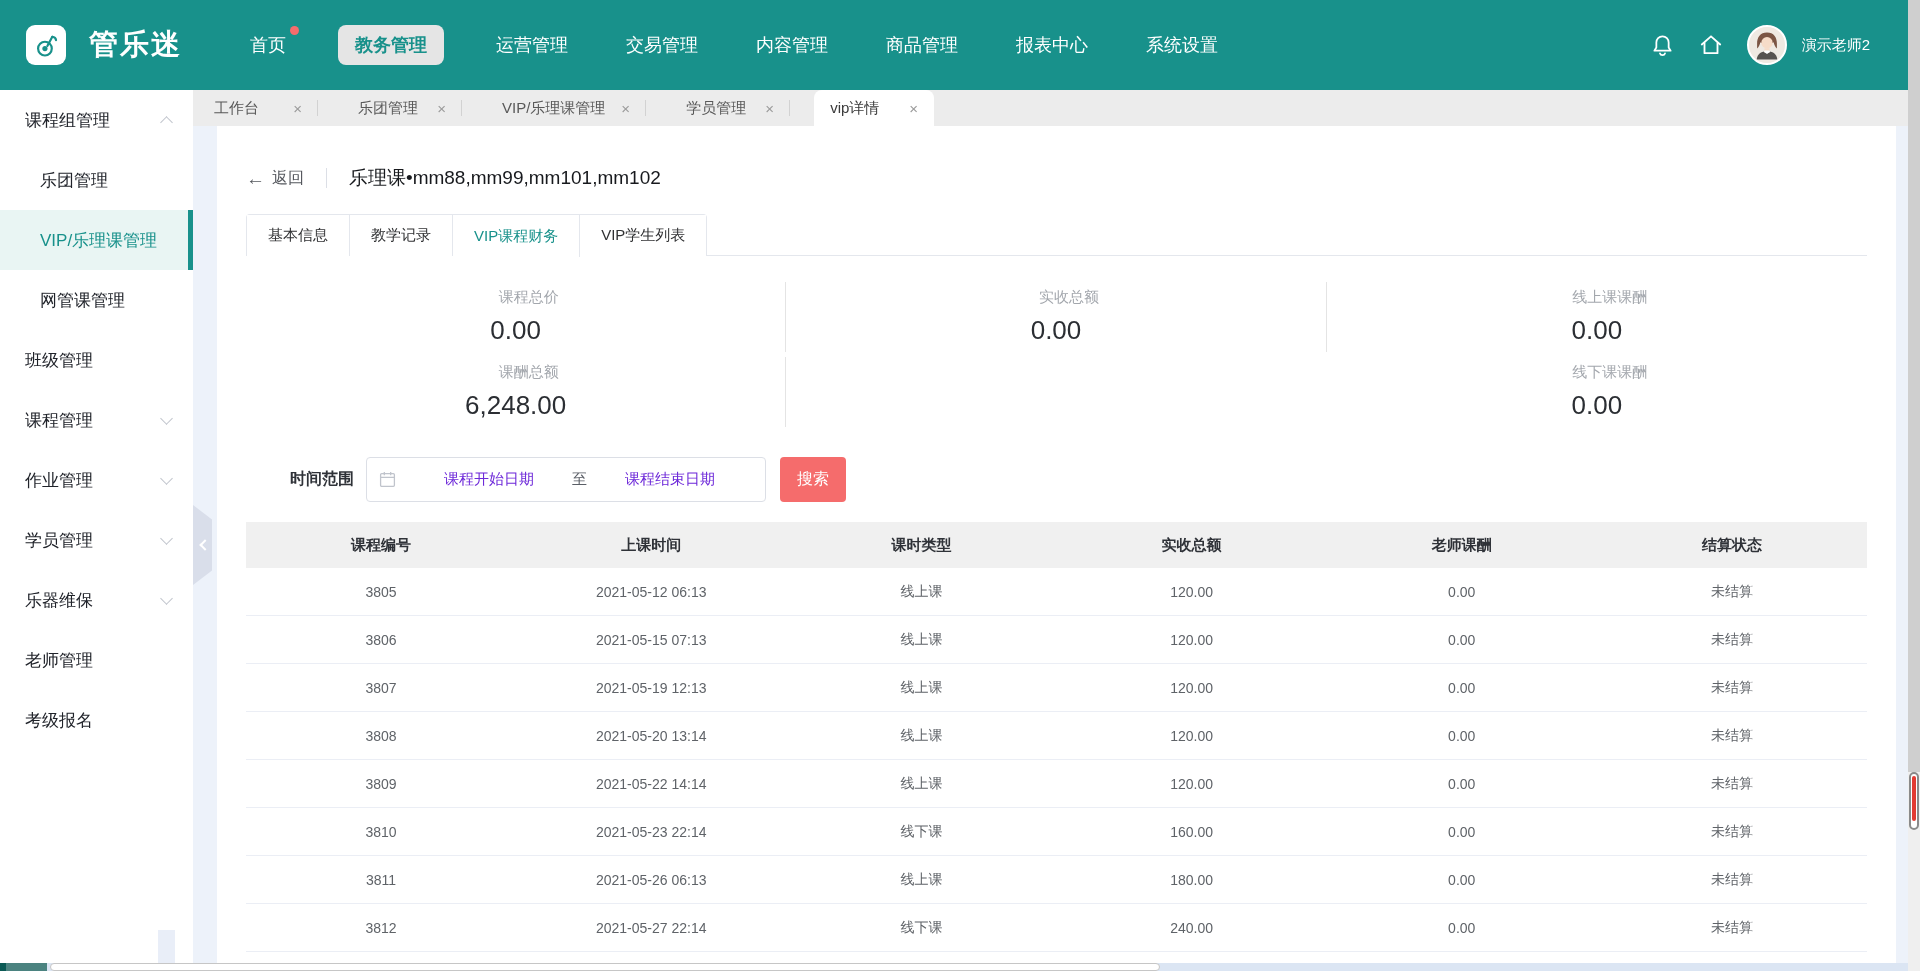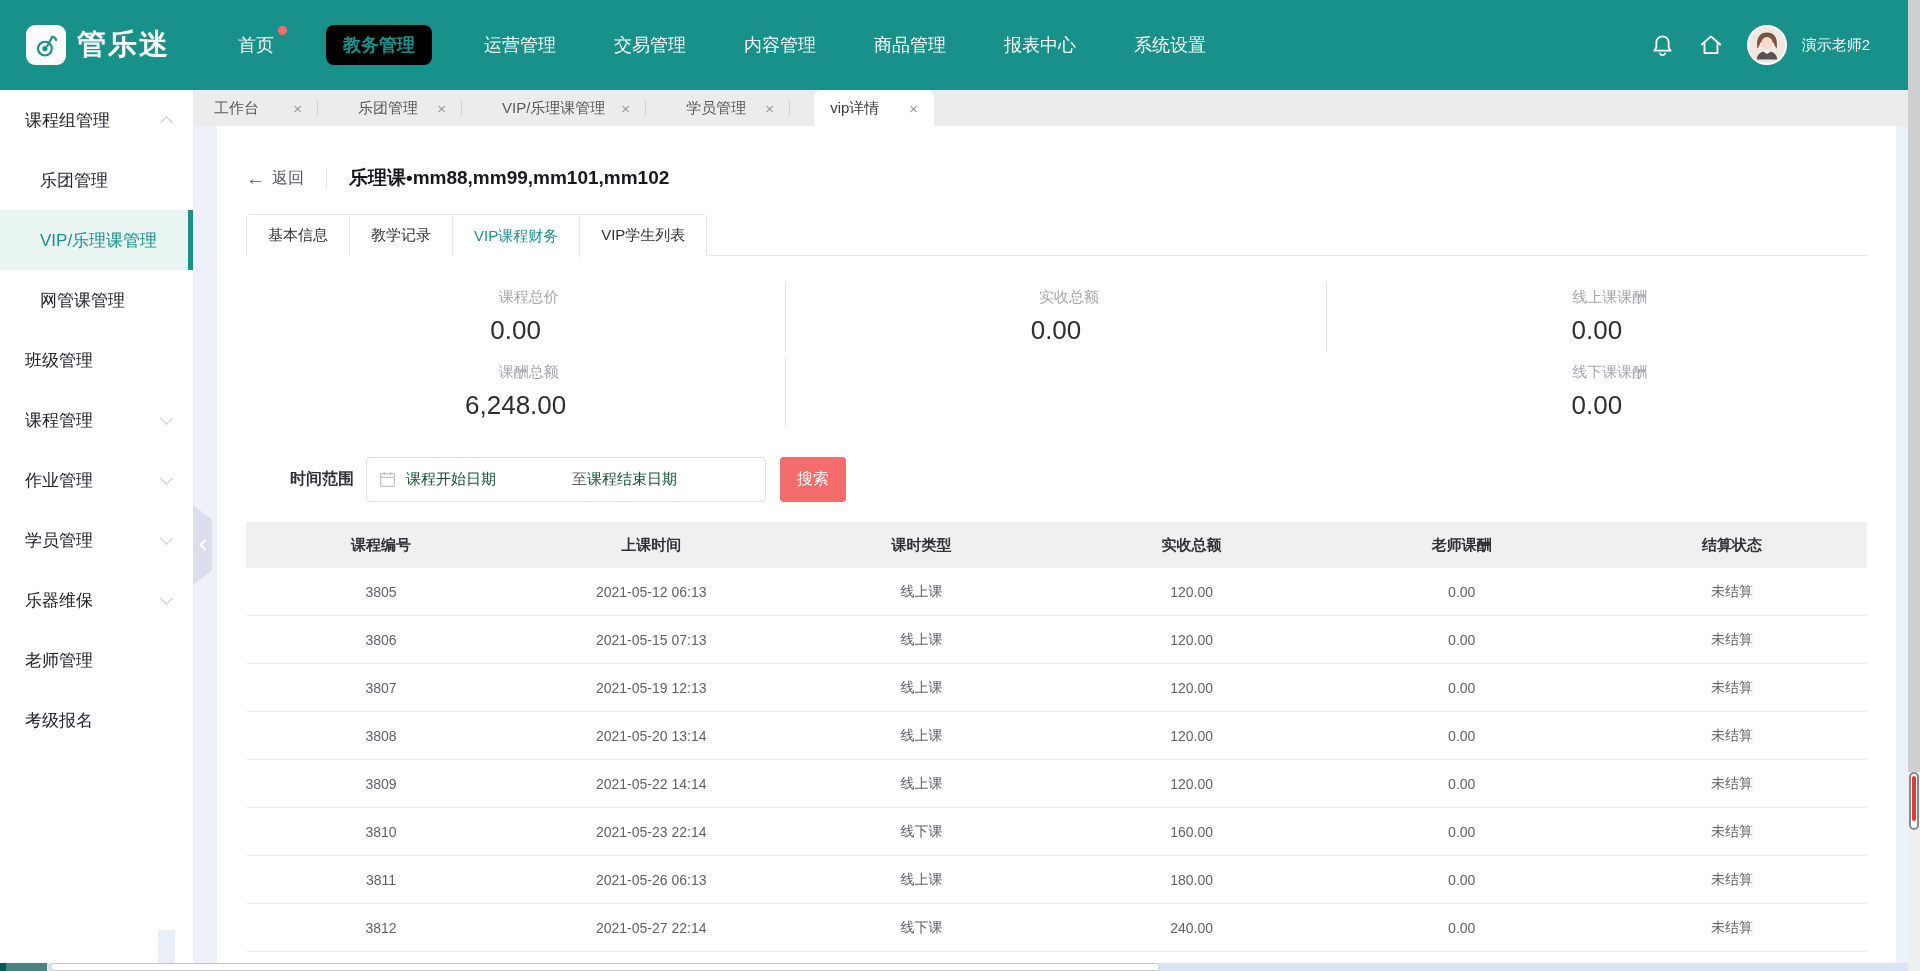--- a/index.html
+++ b/index.html
@@ -4,24 +4,24 @@
 <style>
   * { margin:0; padding:0; box-sizing:border-box; }
   html,body { width:1920px; height:971px; overflow:hidden; }
   body { font-family:"Liberation Sans","DejaVu Sans",sans-serif; background:#fff; }
   .app { position:relative; width:1920px; height:971px; background:#fff; overflow:hidden; }
 
   
   .navbar { position:absolute; top:0; left:0; width:1920px; height:90px; background:#18918b; display:flex; align-items:center; z-index:10; }
   .brand { display:flex; align-items:center; margin-left:26px; }
   .logo { width:40px; height:40px; background:#fff; border-radius:9px; display:flex; align-items:center; justify-content:center; }
-  .brand-name { color:#fff; font-size:29px; font-weight:bold; margin-left:11px; letter-spacing:2px; }
+  .brand-name { color:#fff; font-size:29px; font-weight:bold; margin-left:23px; letter-spacing:2px; }
   .nav-menu { display:flex; align-items:center; margin-left:62px; gap:46px; }
   .nav-item { position:relative; color:#fff; font-size:18px; height:40px; display:flex; align-items:center; padding:0 6px; cursor:pointer; white-space:nowrap; }
-  .nav-item.active { background:#000000; color:#18918b; border-radius:8px; padding:0 17px; font-weight:bold; }
+  .nav-item.active { background:#e5e5e5; color:#18918b; border-radius:8px; padding:0 17px; font-weight:bold; }
   .nav-dot { position:absolute; top:1px; right:-7px; width:9px; height:9px; border-radius:50%; background:#f56c6c; }
   .nav-right { margin-left:auto; display:flex; align-items:center; margin-right:50px; gap:23px; }
   .nav-icon { display:flex; align-items:center; cursor:pointer; }
   .avatar { width:40px; height:40px; border-radius:50%; border:2px solid #fff; overflow:hidden; background:#f2ece6; }
   .user-name { color:#fff; font-size:15px; margin-left:-8px; }
 
   
   .sidebar { position:absolute; top:90px; left:0; width:193px; height:881px; background:#fff; z-index:5; }
   .side-item { height:60px; display:flex; align-items:center; padding-left:25px; position:relative; font-size:17px; color:#20232a; cursor:pointer; }
   .side-item.indent { padding-left:40px; }
@@ -42,40 +42,40 @@
   .tbar-tab:not(.active)::after { content:''; position:absolute; right:0; top:10px; height:16px; width:1px; background:#d2d2d2; }
   .tbar-tab.active { background:#fff; color:#3a3a3a; border-radius:8px 8px 0 0; }
   .tbar-close { color:#9b9b9b; font-size:15px; }
 
   .card { flex:1; margin-left:24px; margin-right:12px; background:#fff; padding:0 29px; overflow:hidden; }
 
   .back-row { display:flex; align-items:center; margin-top:36px; height:32px; }
   .back-link { display:flex; align-items:center; gap:7px; font-size:16px; color:#55585e; cursor:pointer; }
   .back-arrow { font-size:19px; line-height:1; }
   .v-divider { width:1px; height:20px; background:#dcdfe6; margin:0 22px; }
-  .page-title { font-size:19px; font-weight:bold; color:#17191d;text-align:right; }
+  .page-title { font-size:19px; font-weight:normal; color:#17191d;text-align:right; }
 
   .etabs-wrap { margin-top:20px; position:relative; height:42px; }
   .etabs-line { position:absolute; left:0; right:0; bottom:0; height:1px; background:#e4e7ed; z-index:1; }
   .etabs { display:inline-flex; border:1px solid #e4e7ed; border-bottom:none; border-radius:4px 4px 0 0; position:relative; }
   .etab { height:41px; padding:0 21px; display:flex; align-items:center; font-size:15px; color:#303133; border-right:1px solid #e4e7ed; background:#fff; cursor:pointer; position:relative; z-index:2; }
   .etab:last-child { border-right:none; }
   .etab.active { color:#18918b; height:42px; margin-bottom:-1px; }
 
   .stats { display:grid; grid-template-columns:1fr 1fr 1fr; margin-top:26px; }
   .stat-col { display:flex; flex-direction:column; gap:5px; }
   .stat-cell { display:flex; flex-direction:column; align-items:center; justify-content:center; padding:6px 0; }
   .stat-col:not(:last-child) .stat-cell { border-right:1px solid #e4e4e4; }
   .stat-label { font-size:15px; color:#a3a7ad;margin-left:26px; }
   .stat-value { font-size:26px; color:#2b2e33; margin-top:8px; }
 
   .filter-row { display:flex; align-items:center; margin-top:30px;margin-left:44px; }
   .filter-label { font-size:16px; font-weight:bold; color:#2f3238; margin-right:12px; }
   .date-range { width:400px; height:45px; border:1px solid #dcdfe6; border-radius:4px; display:flex; align-items:center; padding:0 12px; background:#fff; cursor:text; }
-  .dr-ph { flex:1; text-align:left; font-size:15px; color:#14532d; }
+  .dr-ph { flex:1; text-align:center; font-size:15px; color:#6d28d9; }
   .dr-sep { font-size:15px; color:#5a5e66; }
   .search-btn { margin-left:14px; width:66px; height:45px; background:#f56c6c; color:#fff; font-size:16px; border:none; border-radius:4px; display:flex; align-items:center; justify-content:center; cursor:pointer; }
 
   .table { margin-top:20px; }
   .t-head { display:grid; grid-template-columns:repeat(6,1fr); background:#f0f0f0; height:46px; align-items:center; }
   .t-head .t-cell { font-weight:bold; color:#2f3238; font-size:15px; }
   .t-row { display:grid; grid-template-columns:repeat(6,1fr); height:48px; align-items:center; border-bottom:1px solid #ebeef5; background:#fff; }
   .t-cell { text-align:center; font-size:14px; color:#5f6368; }
 
   

